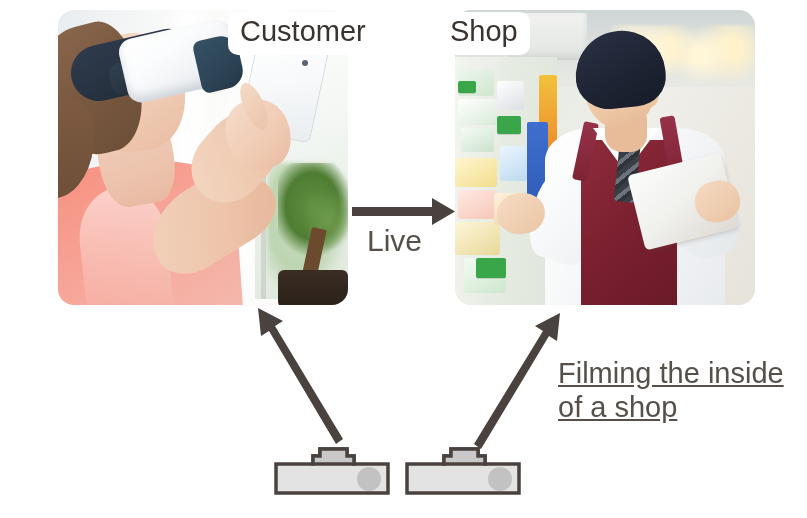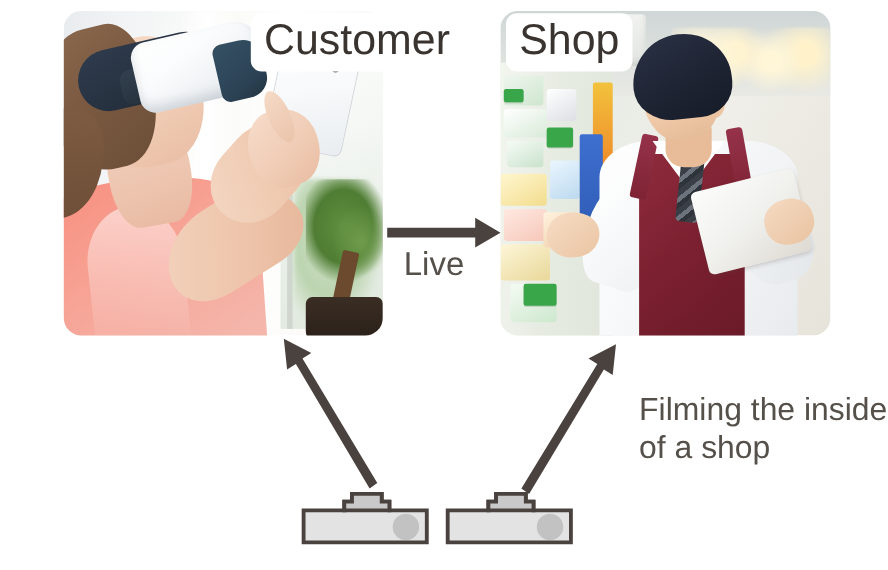--- a/index.html
+++ b/index.html
@@ -292,47 +292,47 @@
     transform: rotate(-14deg);
     box-shadow: 0 2px 4px rgba(80,70,60,.22);
   }
 
   
   .label-badge {
     position: absolute;
     background: #ffffff;
     border-radius: 10px;
     color: #3a3430;
-    font-size: 39px;
+    font-size: 29px;
     line-height: 1;
     padding: 5px 12px 9px 12px;
     white-space: nowrap;
     z-index: 5;
   }
   #label-customer { left: 228px; top: 12px; }
-  #label-shop     { left: 460px; top: 12px; }
+  #label-shop     { left: 438px; top: 12px; }
 
   
   svg.arrow-layer {
     position: absolute; left: 0; top: 0; width: 807px; height: 518px;
     overflow: visible;
     pointer-events: none;
   }
 
   
   .caption {
     position: absolute;
     color: #55504a;
     font-size: 29px;
     line-height: 1.18;
     white-space: pre-line;
   }
   #caption-order { left: 367px; top: 223px; font-size: 30px; }
   #caption-left  { left: 63px;  top: 356px; }
-  #caption-right { left: 581px; top: 356px; }
+  #caption-right { left: 558px; top: 356px; text-decoration: underline; }
 
   
   .camera { position: absolute; }
   #camera-left  { left: 273px; top: 446px; }
   #camera-right { left: 404px; top: 446px; }
 </style>
 </head>
 <body>
 
 <div id="stage">

